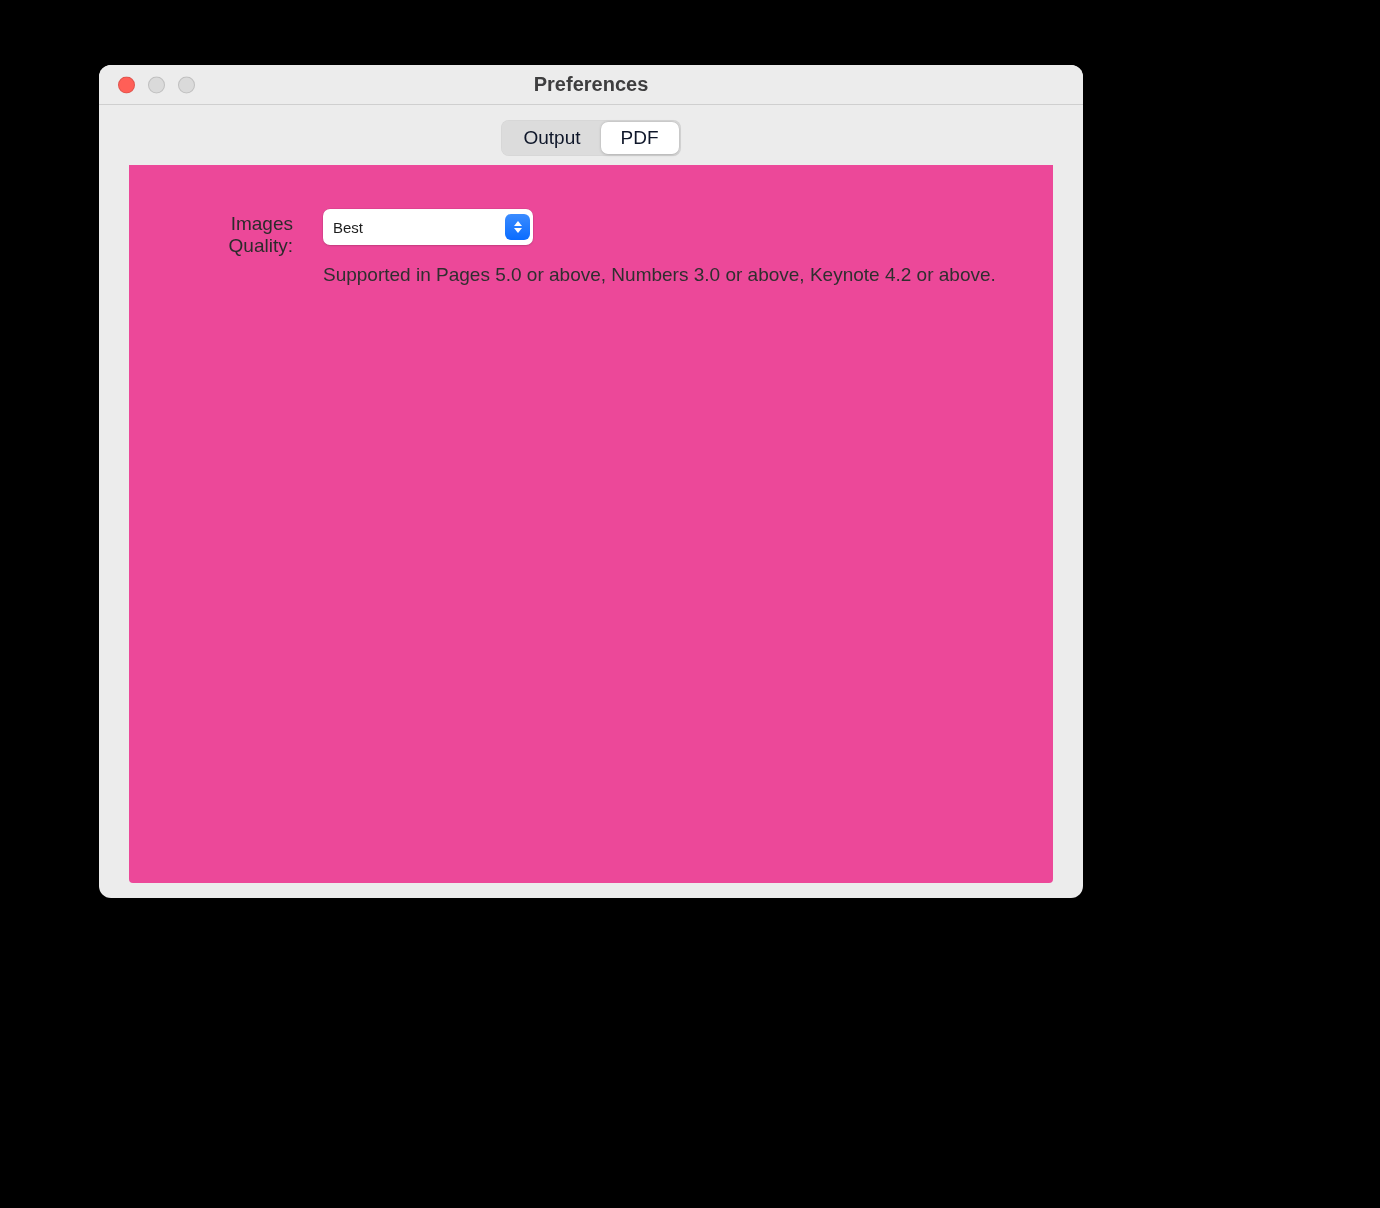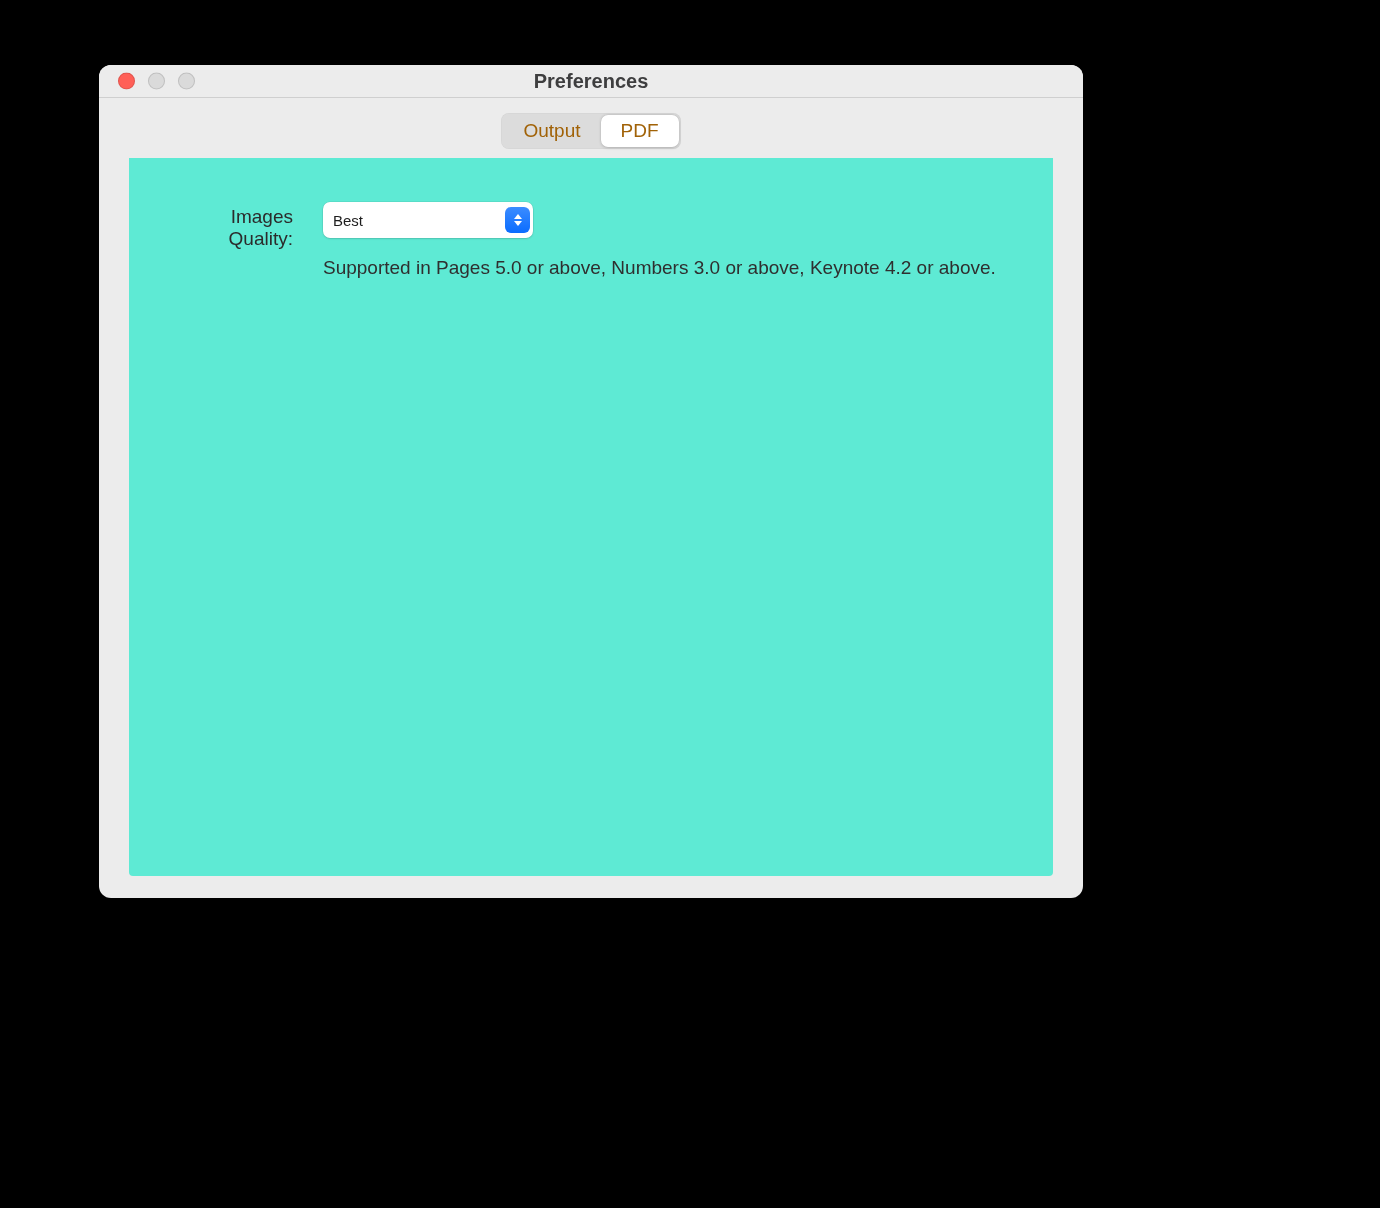--- a/index.html
+++ b/index.html
@@ -20,21 +20,21 @@
       left: 99px;
       top: 65px;
       width: 984px;
       height: 833px;
       background: #ececec;
       border-radius: 12px;
       box-shadow: 0 20px 60px rgba(0,0,0,0.45), 0 0 0 1px rgba(0,0,0,0.08);
       overflow: hidden;
     }
     .titlebar {
-      height: 33px;
+      height: 40px;
       background: #ececec;
       border-bottom: 1px solid rgba(0,0,0,0.12);
       position: relative;
       display: flex;
       align-items: center;
       justify-content: center;
     }
     .traffic-lights {
       position: absolute;
       left: 19px;
@@ -80,32 +80,32 @@
       padding: 2px;
       height: 36px;
       box-shadow: inset 0 0 0 0.5px rgba(0,0,0,0.04);
     }
     .seg {
       display: flex;
       align-items: center;
       justify-content: center;
       padding: 0 20px;
       font-size: 19px;
-      color: #a16207;
+      color: #0f172a;
       border-radius: 7px;
       cursor: default;
       user-select: none;
     }
     .seg.active {
       background: #ffffff;
       box-shadow: 0 0.5px 3px rgba(0,0,0,0.18), 0 0 0 0.5px rgba(0,0,0,0.04);
     }
     .content-frame {
       margin: 0 30px 30px 30px;
-      background: #5eead4;
+      background: #ec4899;
       border-radius: 0 0 4px 4px;
       height: 718px;
       padding: 44px 26px 26px 34px;
     }
     .row {
       display: flex;
       align-items: flex-start;
     }
     .label-col {
       width: 160px;

